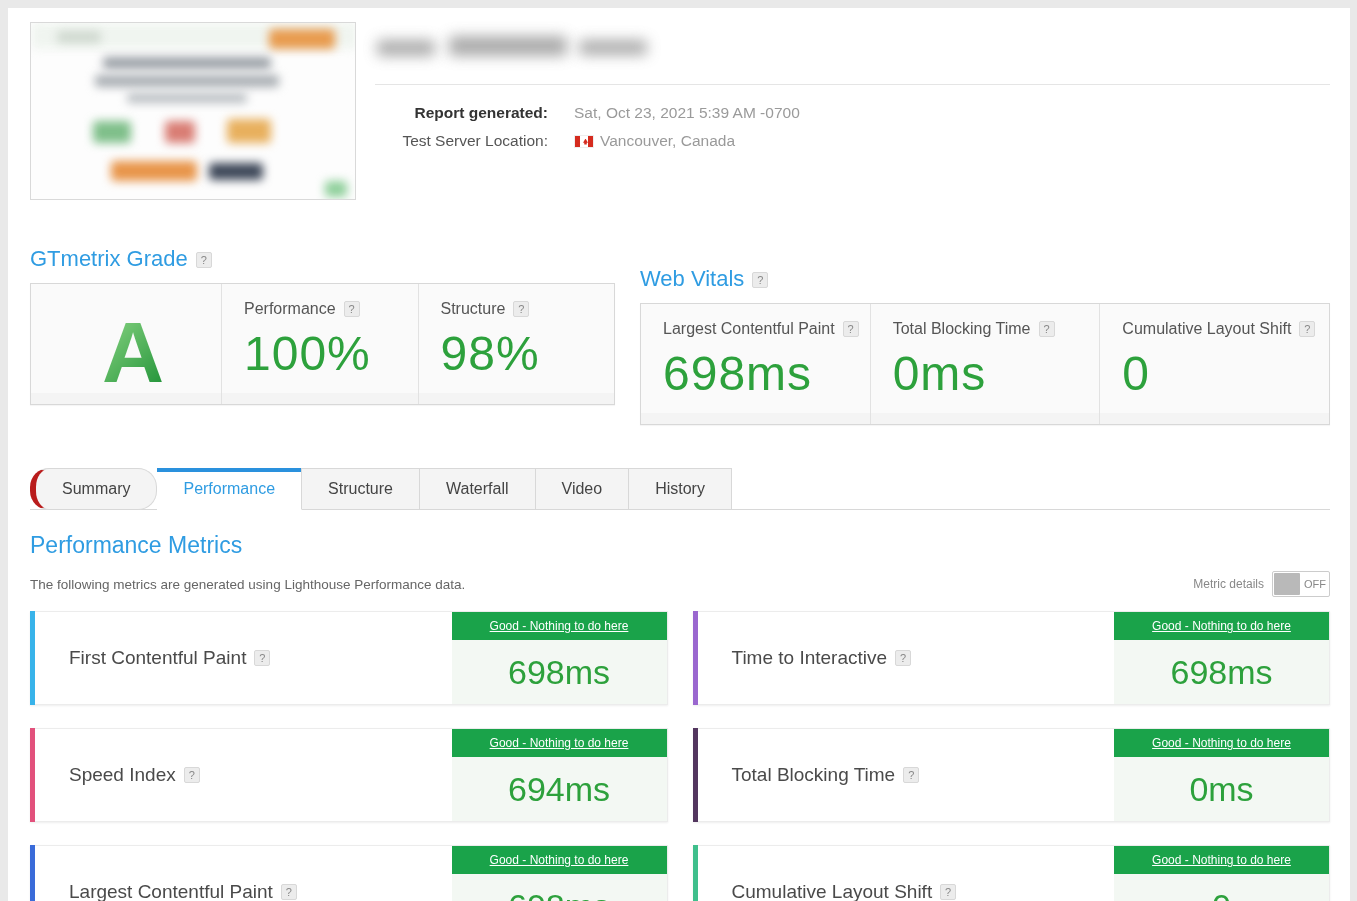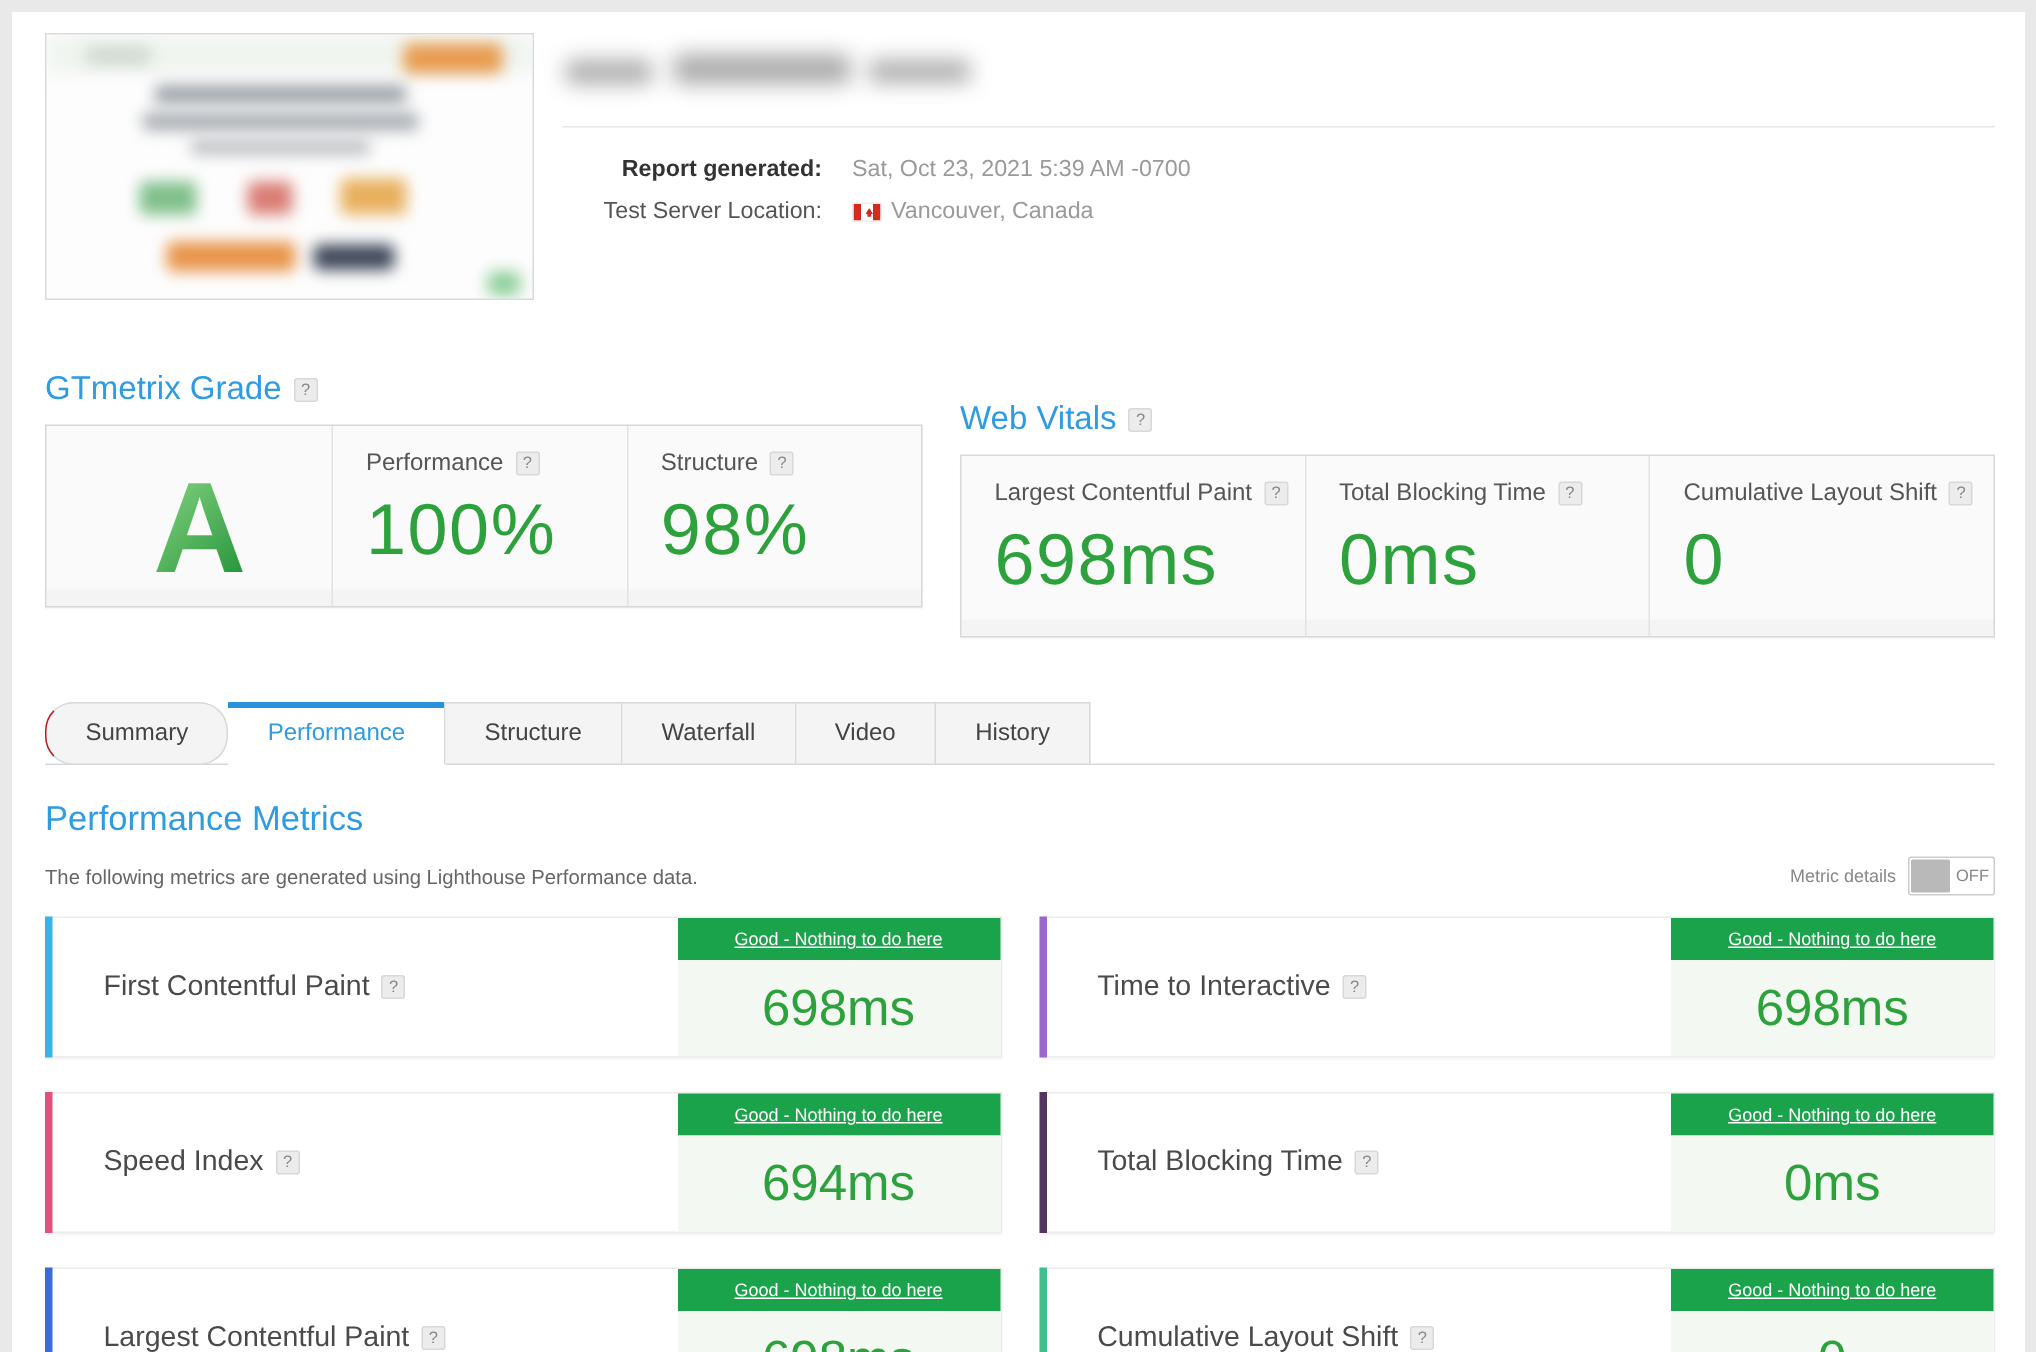--- a/index.html
+++ b/index.html
@@ -36,24 +36,24 @@
 
   .header-right { flex:1; margin-left:19px; min-width:0; }
   .page-title { font-size:35px; font-weight:400; color:#2f9ce2; letter-spacing:.5px; margin-top:2px; }
   .blur-url { position:relative; height:34px; margin-top:12px; }
   .blur-url .blob { position:absolute; filter:blur(7px); background:#8f8f8f; border-radius:4px; opacity:.75; }
   .u1 { left:2px;  top:6px; width:58px;  height:16px; }
   .u2 { left:74px; top:2px; width:118px; height:20px; }
   .u3 { left:204px;top:6px; width:68px;  height:15px; }
   .header-divider { border-top:1px solid #e5e5e5; margin-top:16px; }
   .report-info { margin-top:14px; font-size:15.5px; }
-  .report-row { display:flex; line-height:28px; }
+  .report-row { display:flex; line-height:28px;gap:16px; }
   .report-label { width:173px; text-align:right; color:#555; flex:none; }
   .report-row:first-child .report-label { font-weight:bold; color:#333; }
-  .report-value { margin-left:20px; color:#9a9a9a; display:flex; align-items:center; gap:6px; }
+  .report-value { margin-left:10px; color:#9a9a9a; display:flex; align-items:center; gap:6px; }
 
   
   .flag {
     display:inline-block; width:20px; height:13px; flex:none; position:relative;
     background:linear-gradient(to right,#d52b1e 0 26%,#fff 26% 74%,#d52b1e 74% 100%);
     border:1px solid #eee;
   }
   .flag::after {
     content:""; position:absolute; left:8px; top:3px; width:5px; height:6px;
     background:#d52b1e; clip-path:polygon(50% 0,100% 70%,75% 70%,75% 100%,25% 100%,25% 70%,0 70%);
@@ -93,21 +93,21 @@
   }
   .panel-label { font-size:16px; color:#555; display:flex; align-items:center; }
   .panel-value { font-size:48px; color:#2da13c; margin-top:8px; letter-spacing:1px; }
 
   
   .tabs { display:flex; border-bottom:1px solid #d8d8d8; margin-top:43px; align-items:flex-end; }
   .tab {
     padding:11px 26px; font-size:16px; color:#444; background:#f4f4f4;
     border:1px solid #d8d8d8; border-left:none; cursor:pointer; position:relative; margin-bottom:-1px;
   }
-  .tab:first-child { border-left:1px solid #b91c1c;border-radius:19px; }
+  .tab:first-child { border-left:6px solid #b91c1c;border-radius:19px; }
   .tab.active {
     background:#fff; color:#2f9ce2; border-top:none; border-bottom:1px solid #fff;
     padding-top:12px; box-shadow:inset 0 4px 0 #2a91dd;
   }
 
   
   .metrics-heading { font-size:23px; color:#2f9ce2; font-weight:400; margin-top:22px; }
   .metrics-subrow { display:flex; align-items:center; margin-top:12px; }
   .metrics-subtitle { font-size:13.5px; color:#666; }
   .toggle-wrap { margin-left:auto; display:flex; align-items:center; gap:8px; }

